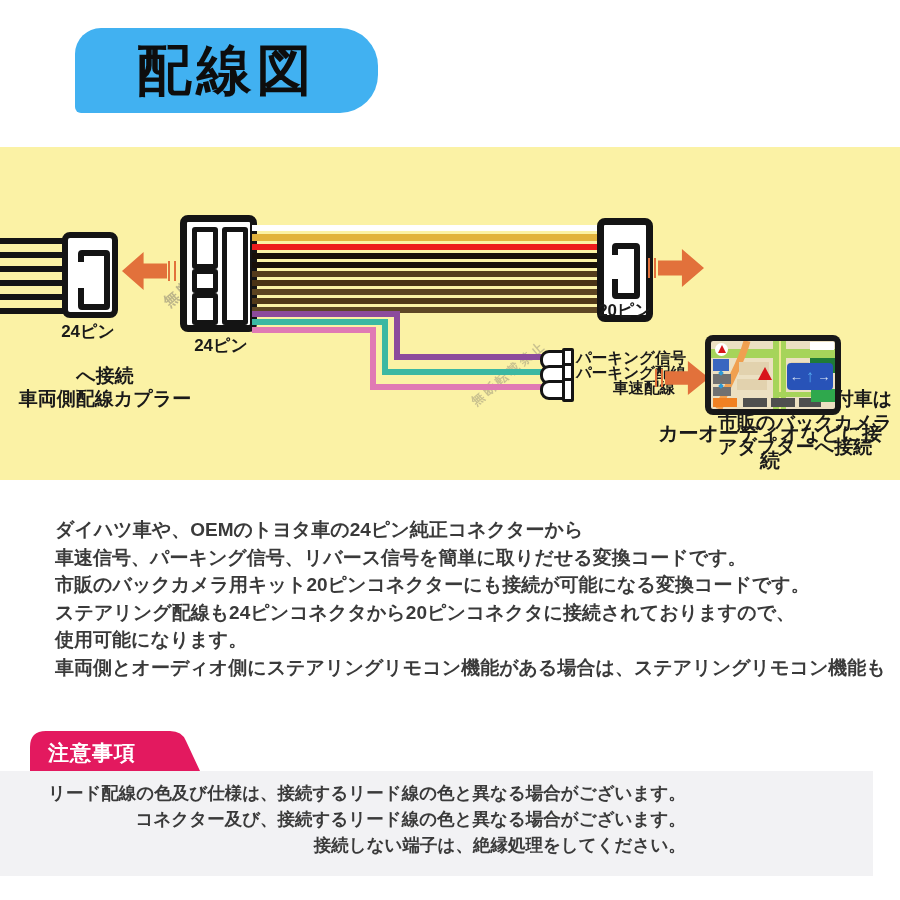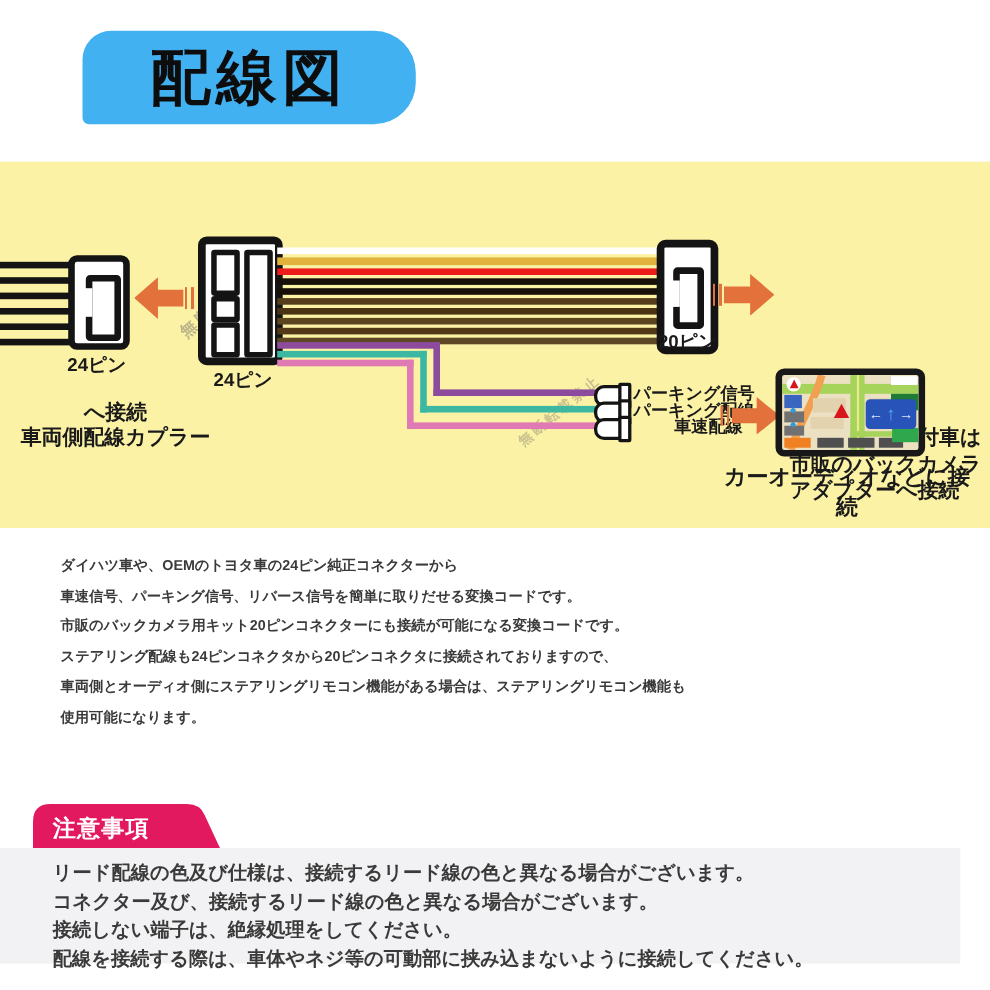--- a/index.html
+++ b/index.html
@@ -50,27 +50,27 @@
   .backcam-text{position:absolute;left:718px;top:240px;font-size:19px;font-weight:800;color:#1a1a1a;line-height:24px;white-space:nowrap;}
 
   .watermark{position:absolute;color:rgba(125,120,110,0.5);font-weight:700;letter-spacing:3px;white-space:nowrap;}
 
   
   .nav-frame{position:absolute;left:705px;top:335px;width:136px;height:80px;background:#181818;border-radius:8px;}
   .nav-screen{position:absolute;left:6px;top:6px;width:124px;height:68px;background:#ece0c2;overflow:hidden;border-radius:2px;}
   .nav-screen>div{position:absolute;}
 
   
-  .desc{position:absolute;left:55px;top:500px;font-size:13px;line-height:27.5px;color:#3a3a3a;font-weight:600;white-space:nowrap;}
+  .desc{position:absolute;left:55px;top:516px;font-size:19px;line-height:27.5px;color:#3a3a3a;font-weight:600;white-space:nowrap;}
 
   
   .caution-banner-svg{position:absolute;left:30px;top:731px;}
   .caution-heading{position:absolute;left:48px;top:739px;font-size:21px;font-weight:800;color:#ffffff;letter-spacing:1px;}
   .caution-box{position:absolute;left:0;top:771px;width:873px;height:105px;background:#f2f2f4;}
-  .caution-lines{position:absolute;left:48px;top:9px;font-size:17.5px;line-height:26px;color:#3a3a3a;font-weight:600;white-space:nowrap;}
+  .caution-lines{position:absolute;left:48px;top:9px;font-size:17.5px;line-height:26px;color:#3a3a3a;font-weight:600;white-space:nowrap;text-align:right;}
 </style>
 </head>
 <body>
 
 <div class="page">
 
   <div class="title-box">
     <span>配線図</span>
   </div>
 
@@ -195,31 +195,30 @@
       <div>車両側配線カプラー</div>
     </div>
     <div class="diagram-caption" style="left:650px;top:273px;width:240px;font-size:20px;">カーオーディオなどに接続</div>
   </div>
 
   <div class="desc">
     <div>ダイハツ車や、OEMのトヨタ車の24ピン純正コネクターから</div>
     <div>車速信号、パーキング信号、リバース信号を簡単に取りだせる変換コードです。</div>
     <div>市販のバックカメラ用キット20ピンコネクターにも接続が可能になる変換コードです。</div>
     <div>ステアリング配線も24ピンコネクタから20ピンコネクタに接続されておりますので、</div>
+    <div>使用可能になります。</div>
     <div>車両側とオーディオ側にステアリングリモコン機能がある場合は、ステアリングリモコン機能も</div>
-    <div>使用可能になります。</div>
   </div>
 
   <svg class="caution-banner-svg" width="172" height="40">
     <path d="M16,0 L140,0 Q152,0 156,10 L170,40 L0,40 L0,16 Q0,0 16,0 Z" fill="#e3195f"></path>
   </svg>
   <div class="caution-heading">注意事項</div>
 
   <div class="caution-box">
     <div class="caution-lines">
       <div>リード配線の色及び仕様は、接続するリード線の色と異なる場合がございます。</div>
       <div>コネクター及び、接続するリード線の色と異なる場合がございます。</div>
       <div>接続しない端子は、絶縁処理をしてください。</div>
-      <div>配線を接続する際は、車体やネジ等の可動部に挟み込まないように接続してください。</div>
     </div>
   </div>
 
 </div>
 
 </body></html>

